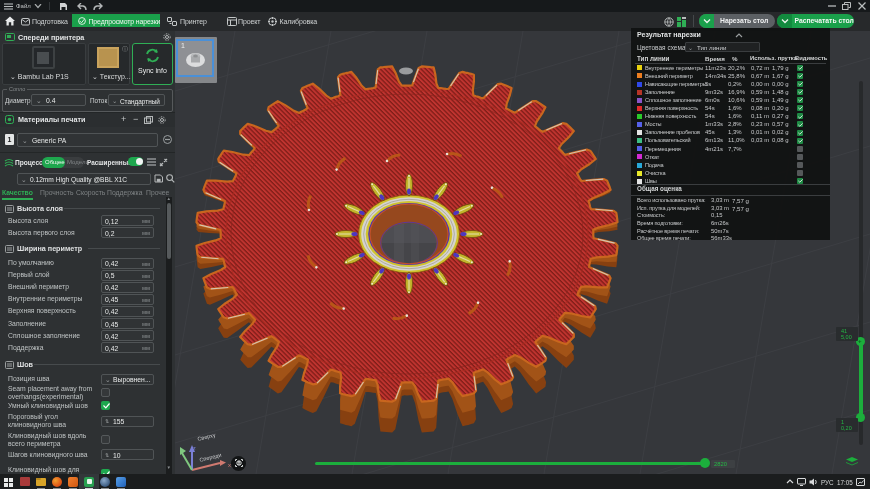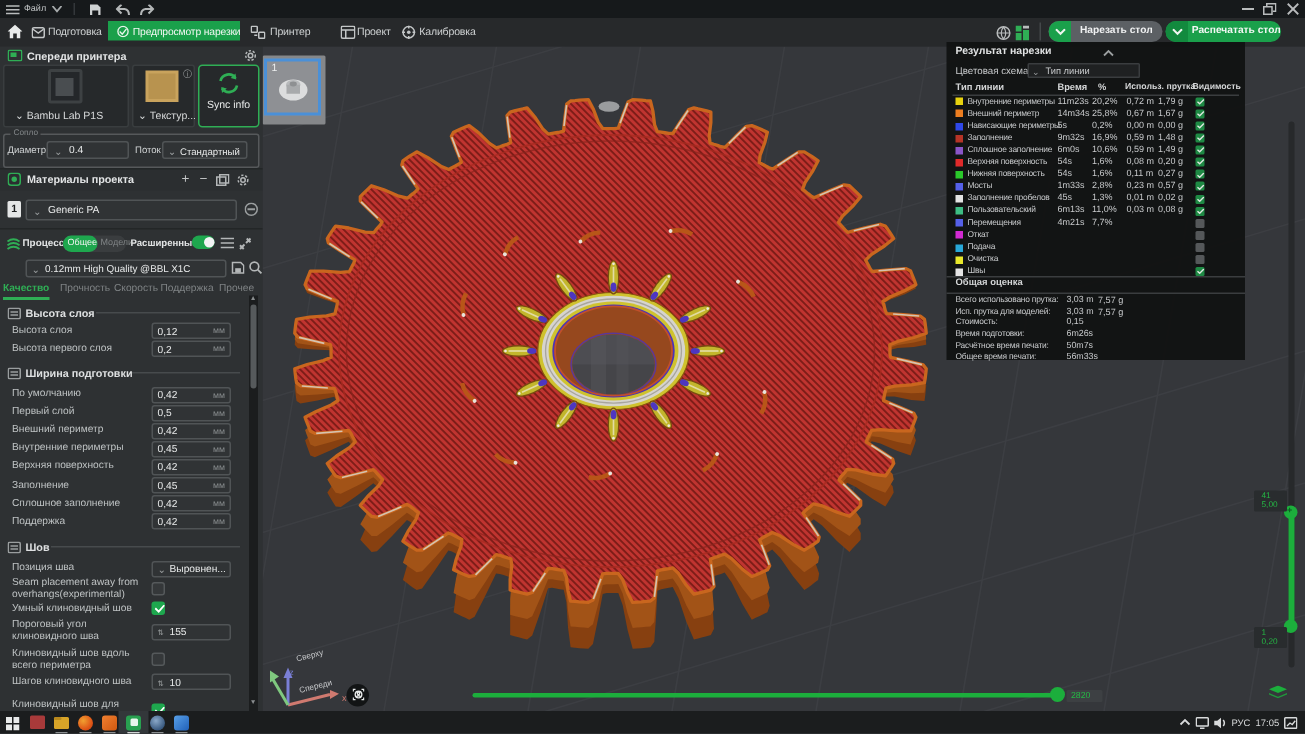--- a/index.html
+++ b/index.html
@@ -439,21 +439,21 @@
 <span class="abs" style="left:90px;top:65.5px;font-size:6.4px;color:#d0d3d4">Поток</span>
 <div class="abs vbox" style="left:108px;top:63px;width:57px;height:12px;font-size:6.4px">
       <span style="position:absolute;left:3px;top:2px;color:#9a9e9f">⌄</span>
       <span style="position:absolute;left:11px;top:2.5px">Стандартный</span>
     </div>
 <div class="abs" style="left:0;top:81px;width:175px;height:15px;background:#2b2e30;border-top:1px solid #232627"></div>
 <svg class="abs" style="left:5px;top:84px" width="9" height="9">
       <rect x="0.5" y="0.5" width="8" height="8" rx="2" fill="none" stroke="#2fae55" stroke-width="1"></rect>
       <circle cx="4.5" cy="4.5" r="1.8" fill="#2fae55"></circle>
     </svg>
-<span class="abs" style="left:18px;top:84px;font-size:7.2px;font-weight:bold;color:#e2e4e5">Материалы проекта</span>
+<span class="abs" style="left:18px;top:84px;font-size:7.2px;font-weight:bold;color:#e2e4e5">Материалы печати</span>
 <span class="abs" style="left:121px;top:83px;font-size:9px;color:#c3c6c7">+</span>
 <span class="abs" style="left:133px;top:83px;font-size:9px;color:#c3c6c7">−</span>
 <svg class="abs" style="left:144px;top:85px" width="9" height="8">
       <rect x="0.5" y="2" width="6" height="5.5" fill="none" stroke="#b4b7b8" stroke-width="1"></rect>
       <rect x="2.5" y="0.5" width="6" height="5.5" fill="none" stroke="#b4b7b8" stroke-width="1"></rect>
     </svg>
 <svg class="abs" style="left:158px;top:85px" width="8" height="8">
       <circle cx="4" cy="4" r="1.5" fill="none" stroke="#b4b7b8" stroke-width="1"></circle>
       <circle cx="4" cy="4" r="3.2" fill="none" stroke="#b4b7b8" stroke-width="1" stroke-dasharray="1.5 1.2"></circle>
     </svg>
@@ -530,21 +530,21 @@
 <span class="abs lbl" style="left:8px;top:197.5px">Высота первого слоя</span>
 <div class="abs vbox" style="left:101px;top:196px;width:53px;height:11px">
       <span style="position:absolute;left:3px;top:1.5px">0,2</span>
       <span class="unit" style="position:absolute;right:3px;top:2px;font-size:5.8px">мм</span>
     </div>
 <svg class="abs" style="left:5px;top:213.5px" width="9" height="8">
       <rect x="0.5" y="0.5" width="8" height="7" rx="1" fill="none" stroke="#9a9e9f" stroke-width="1"></rect>
       <line x1="2" y1="3" x2="7" y2="3" stroke="#9a9e9f"></line>
       <line x1="2" y1="5" x2="7" y2="5" stroke="#9a9e9f"></line>
     </svg>
-<span class="abs sechead" style="left:17px;top:213px">Ширина подготовки</span>
+<span class="abs sechead" style="left:17px;top:213px">Ширина периметр</span>
 <div class="abs" style="left:88px;top:217px;width:72px;height:1px;background:#474b4d"></div>
 <span class="abs lbl" style="left:8px;top:228.0px">По умолчанию</span>
 <div class="abs vbox" style="left:101px;top:226.5px;width:53px;height:11px">
       <span style="position:absolute;left:3px;top:1.5px">0,42</span>
       <span class="unit" style="position:absolute;right:3px;top:2px;font-size:5.8px">мм</span>
     </div>
 <span class="abs lbl" style="left:8px;top:240.1px">Первый слой</span>
 <div class="abs vbox" style="left:101px;top:238.6px;width:53px;height:11px">
       <span style="position:absolute;left:3px;top:1.5px">0,5</span>
       <span class="unit" style="position:absolute;right:3px;top:2px;font-size:5.8px">мм</span>

